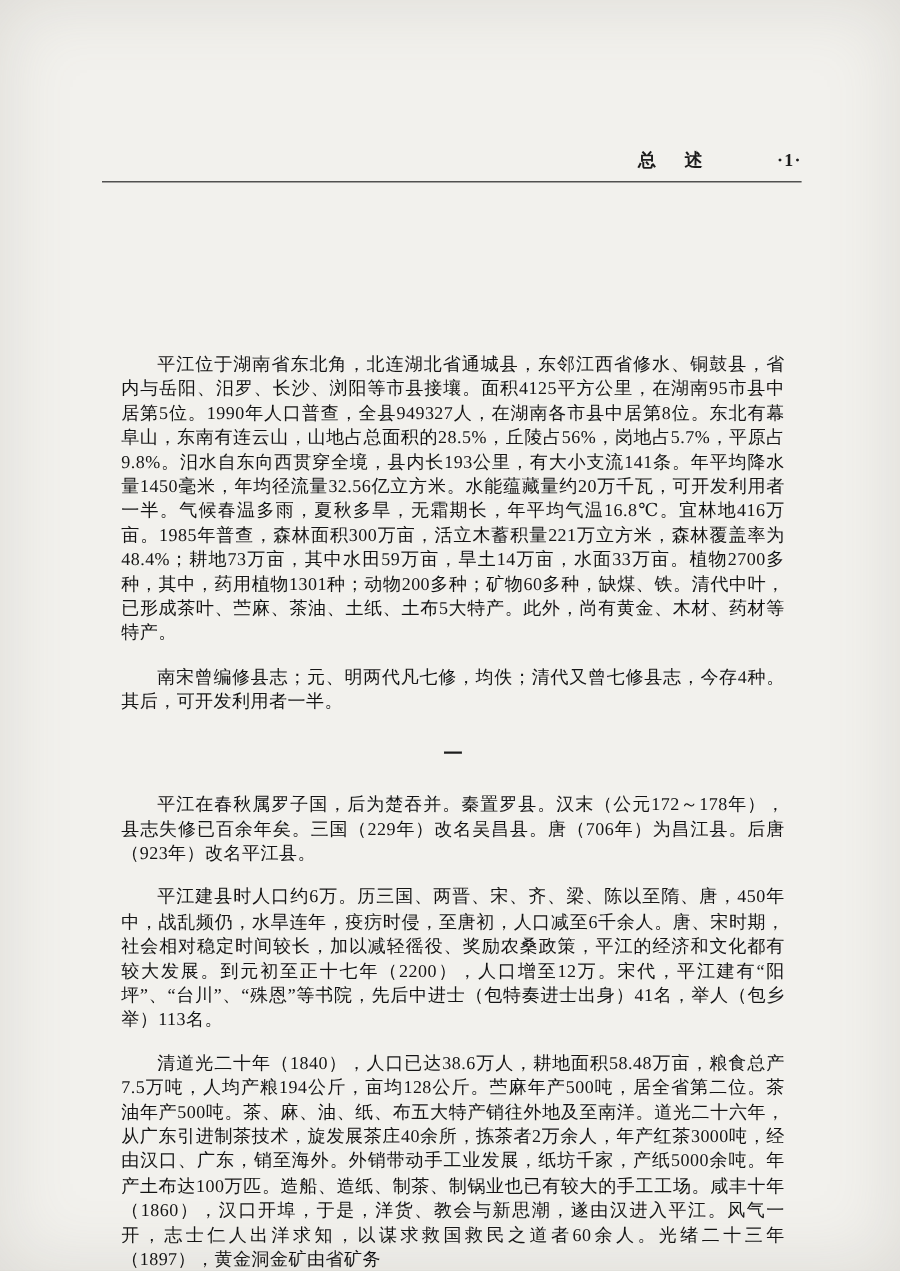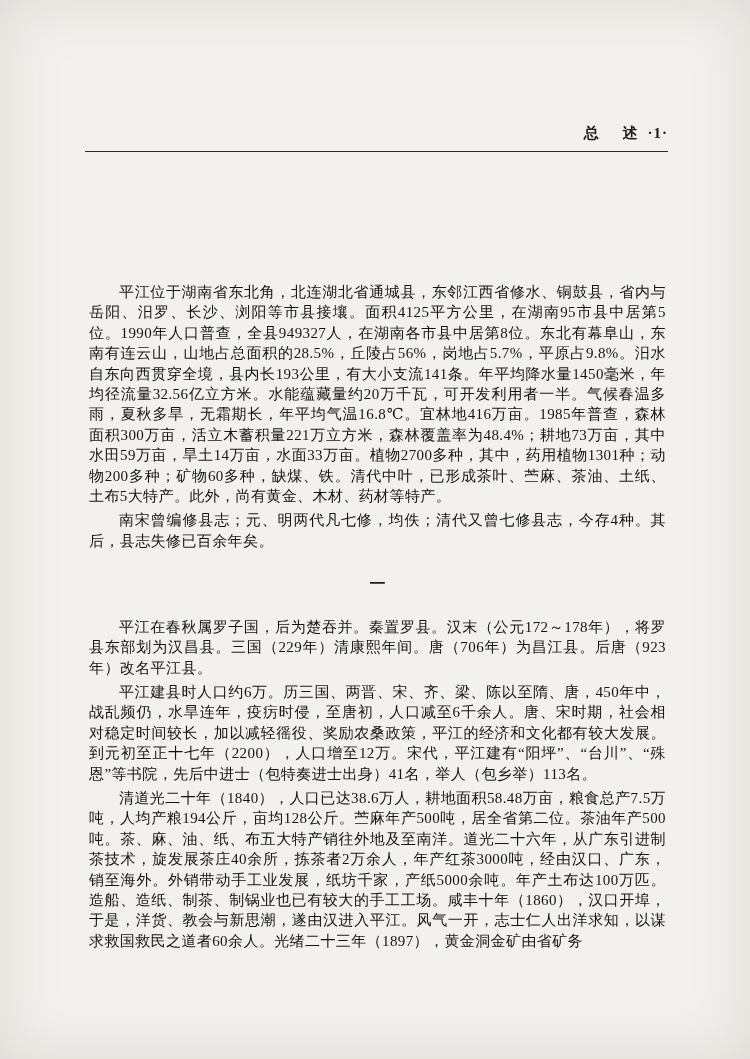--- a/index.html
+++ b/index.html
@@ -14,20 +14,21 @@
     background:#f2f1ed;
     box-shadow:inset 0 0 60px rgba(120,115,105,.18);
     overflow:hidden;
   }
   .running-head{
     position:absolute;
     top:124px;left:85px;right:82px;
     display:flex;
     justify-content:flex-end;
     align-items:baseline;
+    gap:52px;
     font-size:15px;
     font-weight:bold;
     color:#1c1c1c;
   }
   .running-head .chapter{letter-spacing:10px;}
   .running-head .pageno{letter-spacing:1px;}
   .head-rule{
     position:absolute;
     top:151px;left:85px;right:82px;
     border-top:1.6px solid #2a2a2a;
@@ -37,21 +38,21 @@
     position:absolute;
     top:278px;left:85px;right:80px;
     font-size:15px;
     line-height:20.4px;
     color:#141414;
     text-align:justify;
     text-justify:inter-ideograph;
     letter-spacing:.4px;
   }
   .body-text p{
-    margin:4px;
+    margin:16px;
     text-indent:2em;
   }
   .section-divider{
     margin:23px auto 22px auto;
     text-align:center;
     font-weight:bold;
     font-size:16px;
     color:#1c1c1c;
     letter-spacing:0;
   }
@@ -63,22 +64,22 @@
 
   <div class="running-head">
     <span class="chapter">总 述</span>
     <span class="pageno">·1·</span>
   </div>
 
   <div class="head-rule"></div>
 
   <div class="body-text">
     <p>平江位于湖南省东北角，北连湖北省通城县，东邻江西省修水、铜鼓县，省内与岳阳、汨罗、长沙、浏阳等市县接壤。面积4125平方公里，在湖南95市县中居第5位。1990年人口普查，全县949327人，在湖南各市县中居第8位。东北有幕阜山，东南有连云山，山地占总面积的28.5%，丘陵占56%，岗地占5.7%，平原占9.8%。汨水自东向西贯穿全境，县内长193公里，有大小支流141条。年平均降水量1450毫米，年均径流量32.56亿立方米。水能蕴藏量约20万千瓦，可开发利用者一半。气候春温多雨，夏秋多旱，无霜期长，年平均气温16.8℃。宜林地416万亩。1985年普查，森林面积300万亩，活立木蓄积量221万立方米，森林覆盖率为48.4%；耕地73万亩，其中水田59万亩，旱土14万亩，水面33万亩。植物2700多种，其中，药用植物1301种；动物200多种；矿物60多种，缺煤、铁。清代中叶，已形成茶叶、苎麻、茶油、土纸、土布5大特产。此外，尚有黄金、木材、药材等特产。</p>
-    <p>南宋曾编修县志；元、明两代凡七修，均佚；清代又曾七修县志，今存4种。其后，县志失修已百余年矣。</p>
+    <p>南宋曾编修县志；元、明两代凡七修，均佚；清代又曾七修县志，今存4种。其后，可开发利用者一半。</p>
 
     <div class="section-divider">一</div>
 
-    <p>平江在春秋属罗子国，后为楚吞并。秦置罗县。汉末（公元172～178年），将罗县东部划为汉昌县。三国（229年）清康熙年间。唐（706年）为昌江县。后唐（923年）改名平江县。</p>
+    <p>平江在春秋属罗子国，后为楚吞并。秦置罗县。汉末（公元172～178年），县志失修已百余年矣。三国（229年）改名吴昌县。唐（706年）为昌江县。后唐（923年）改名平江县。</p>
     <p>平江建县时人口约6万。历三国、两晋、宋、齐、梁、陈以至隋、唐，450年中，战乱频仍，水旱连年，疫疠时侵，至唐初，人口减至6千余人。唐、宋时期，社会相对稳定时间较长，加以减轻徭役、奖励农桑政策，平江的经济和文化都有较大发展。到元初至正十七年（2200），人口增至12万。宋代，平江建有“阳坪”、“台川”、“殊恩”等书院，先后中进士（包特奏进士出身）41名，举人（包乡举）113名。</p>
     <p>清道光二十年（1840），人口已达38.6万人，耕地面积58.48万亩，粮食总产7.5万吨，人均产粮194公斤，亩均128公斤。苎麻年产500吨，居全省第二位。茶油年产500吨。茶、麻、油、纸、布五大特产销往外地及至南洋。道光二十六年，从广东引进制茶技术，旋发展茶庄40余所，拣茶者2万余人，年产红茶3000吨，经由汉口、广东，销至海外。外销带动手工业发展，纸坊千家，产纸5000余吨。年产土布达100万匹。造船、造纸、制茶、制锅业也已有较大的手工工场。咸丰十年（1860），汉口开埠，于是，洋货、教会与新思潮，遂由汉进入平江。风气一开，志士仁人出洋求知，以谋求救国救民之道者60余人。光绪二十三年（1897），黄金洞金矿由省矿务</p>
   </div>
 
 </div>
 
 </body></html>

